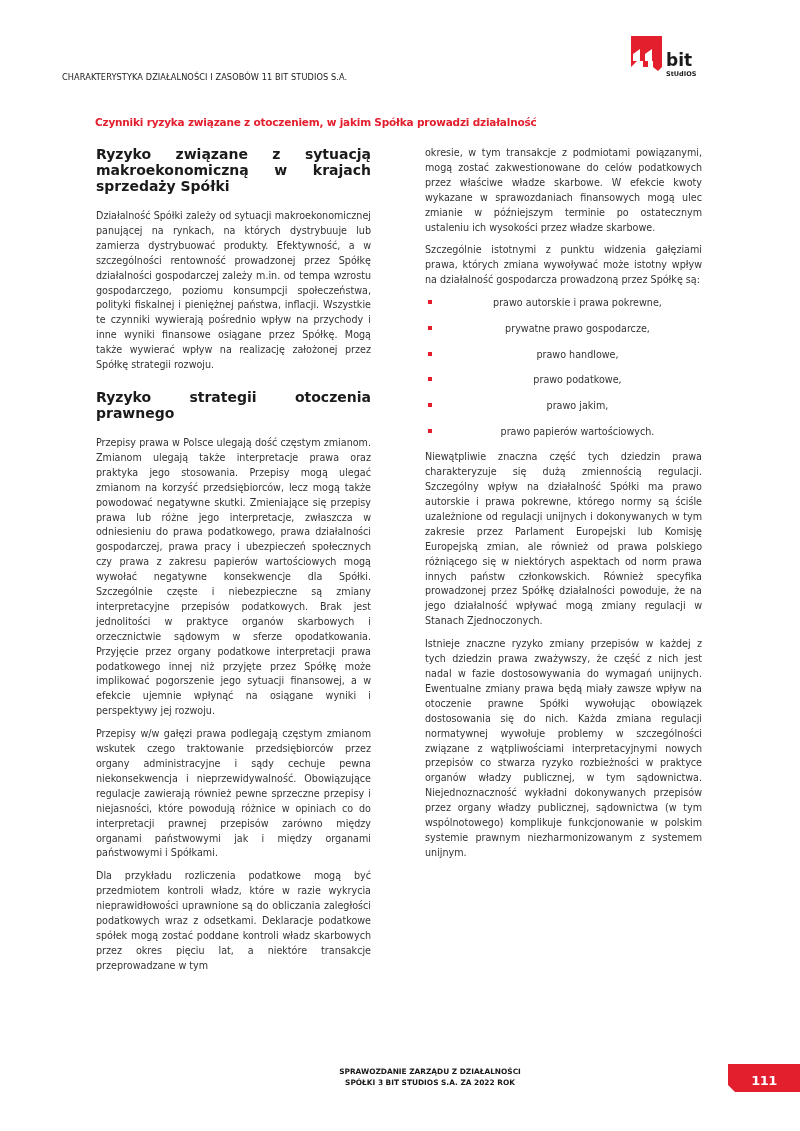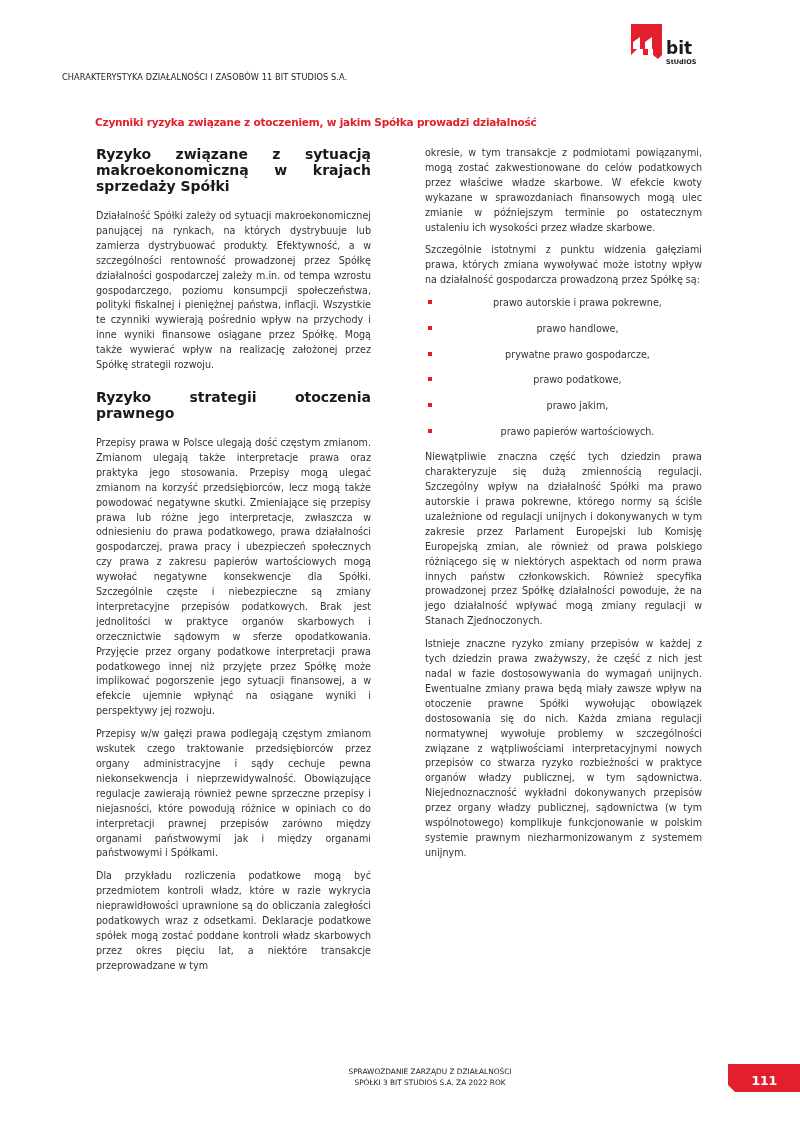--- a/index.html
+++ b/index.html
@@ -1,35 +1,35 @@
 <!DOCTYPE html>
 <html><head>
 <meta charset="utf-8">
 <style>
   html, body { margin: 0; padding: 0; background: #ffffff; }
   body { width: 800px; height: 1131px; position: relative; overflow: hidden;
          font-family: "DejaVu Sans", "Liberation Sans", sans-serif; color: #2b2b2b; }
   .header-title { position: absolute; left: 62px; top: 72px; font-size: 8.2px; font-weight: normal;
                   letter-spacing: 0.1px; color: #1a1a1a; }
-  .logo { position: absolute; left: 631px; top: 24px; width: 70px; height: 44px; }
+  .logo { position: absolute; left: 631px; top: 36px; width: 70px; height: 44px; }
   .section-title { position: absolute; left: 95px; top: 116px; font-size: 10.5px; font-weight: bold;
                    color: #e31e2d; letter-spacing: -0.2px; text-align: right; }
   .col { position: absolute; top: 146px; width: 275px; font-size: 9.6px; line-height: 14.9px;
          color: #333333; }
   .col-left { left: 96px; }
   .col-right { left: 425px; width: 277px; }
   .col p { margin: 0 0 8px 0; text-align: justify; }
   .col h3 { margin: 0 0 15px 0; font-size: 14px; line-height: 16px; font-weight: bold; color: #1a1a1a;
             text-align: justify; }
   .col h3.gap { margin-top: 16px; }
   ul.bullets { list-style: none; margin: 4px 0 10px 0; padding: 0; }
   ul.bullets li { position: relative; padding-left: 28px; margin-bottom: 11.2px; line-height: 14.5px; text-align: center; }
   ul.bullets li .dot { position: absolute; left: 3px; top: 4px; width: 4px; height: 4px; background: #e31e2d; }
   .footer { position: absolute; left: 300px; top: 1066px; width: 260px; text-align: center;
-            font-size: 7.4px; font-weight: normal; line-height: 11px; color: #1a1a1a; }
+            font-size: 7.4px; font-weight: bold; line-height: 11px; color: #1a1a1a; }
   .page-tab { position: absolute; left: 728px; top: 1064px; width: 72px; height: 28px; background: #e31e2d;
               clip-path: polygon(0 0, 100% 0, 100% 100%, 7px 100%, 0 calc(100% - 7px)); }
   .page-num { position: absolute; left: 0; right: 0; top: 9px; text-align: center; font-size: 13px;
               font-weight: bold; color: #ffffff; letter-spacing: -0.5px; }
 </style>
 </head>
 <body>
 
 <div class="header-title">CHARAKTERYSTYKA DZIAŁALNOŚCI I ZASOBÓW 11 BIT STUDIOS S.A.</div>
 
@@ -52,22 +52,22 @@
   <p>Przepisy prawa w Polsce ulegają dość częstym zmianom. Zmianom ulegają także interpretacje prawa oraz praktyka jego stosowania. Przepisy mogą ulegać zmianom na korzyść przedsiębiorców, lecz mogą także powodować negatywne skutki. Zmieniające się przepisy prawa lub różne jego interpretacje, zwłaszcza w odniesieniu do prawa podatkowego, prawa działalności gospodarczej, prawa pracy i ubezpieczeń społecznych czy prawa z zakresu papierów wartościowych mogą wywołać negatywne konsekwencje dla Spółki. Szczególnie częste i niebezpieczne są zmiany interpretacyjne przepisów podatkowych. Brak jest jednolitości w praktyce organów skarbowych i orzecznictwie sądowym w sferze opodatkowania. Przyjęcie przez organy podatkowe interpretacji prawa podatkowego innej niż przyjęte przez Spółkę może implikować pogorszenie jego sytuacji finansowej, a w efekcie ujemnie wpłynąć na osiągane wyniki i perspektywy jej rozwoju.</p>
   <p>Przepisy w/w gałęzi prawa podlegają częstym zmianom wskutek czego traktowanie przedsiębiorców przez organy administracyjne i sądy cechuje pewna niekonsekwencja i nieprzewidywalność. Obowiązujące regulacje zawierają również pewne sprzeczne przepisy i niejasności, które powodują różnice w opiniach co do interpretacji prawnej przepisów zarówno między organami państwowymi jak i między organami państwowymi i Spółkami.</p>
   <p>Dla przykładu rozliczenia podatkowe mogą być przedmiotem kontroli władz, które w razie wykrycia nieprawidłowości uprawnione są do obliczania zaległości podatkowych wraz z odsetkami. Deklaracje podatkowe spółek mogą zostać poddane kontroli władz skarbowych przez okres pięciu lat, a niektóre transakcje przeprowadzane w tym</p>
 </div>
 
 <div class="col col-right">
   <p>okresie, w tym transakcje z podmiotami powiązanymi, mogą zostać zakwestionowane do celów podatkowych przez właściwe władze skarbowe. W efekcie kwoty wykazane w sprawozdaniach finansowych mogą ulec zmianie w późniejszym terminie po ostatecznym ustaleniu ich wysokości przez władze skarbowe.</p>
   <p>Szczególnie istotnymi z punktu widzenia gałęziami prawa, których zmiana wywoływać może istotny wpływ na działalność gospodarcza prowadzoną przez Spółkę są:</p>
   <ul class="bullets">
     <li><span class="dot"></span><span>prawo autorskie i prawa pokrewne,</span></li>
+    <li><span class="dot"></span><span>prywatne prawo gospodarcze,</span></li>
     <li><span class="dot"></span><span>prawo handlowe,</span></li>
-    <li><span class="dot"></span><span>prywatne prawo gospodarcze,</span></li>
     <li><span class="dot"></span><span>prawo podatkowe,</span></li>
     <li><span class="dot"></span><span>prawo jakim,</span></li>
     <li><span class="dot"></span><span>prawo papierów wartościowych.</span></li>
   </ul>
   <p>Niewątpliwie znaczna część tych dziedzin prawa charakteryzuje się dużą zmiennością regulacji. Szczególny wpływ na działalność Spółki ma prawo autorskie i prawa pokrewne, którego normy są ściśle uzależnione od regulacji unijnych i dokonywanych w tym zakresie przez Parlament Europejski lub Komisję Europejską zmian, ale również od prawa polskiego różniącego się w niektórych aspektach od norm prawa innych państw członkowskich. Również specyfika prowadzonej przez Spółkę działalności powoduje, że na jego działalność wpływać mogą zmiany regulacji w Stanach Zjednoczonych.</p>
   <p>Istnieje znaczne ryzyko zmiany przepisów w każdej z tych dziedzin prawa zważywszy, że część z nich jest nadal w fazie dostosowywania do wymagań unijnych. Ewentualne zmiany prawa będą miały zawsze wpływ na otoczenie prawne Spółki wywołując obowiązek dostosowania się do nich. Każda zmiana regulacji normatywnej wywołuje problemy w szczególności związane z wątpliwościami interpretacyjnymi nowych przepisów co stwarza ryzyko rozbieżności w praktyce organów władzy publicznej, w tym sądownictwa. Niejednoznaczność wykładni dokonywanych przepisów przez organy władzy publicznej, sądownictwa (w tym wspólnotowego) komplikuje funkcjonowanie w polskim systemie prawnym niezharmonizowanym z systemem unijnym.</p>
 </div>
 
 <div class="footer">
   <div>SPRAWOZDANIE ZARZĄDU Z DZIAŁALNOŚCI</div>

